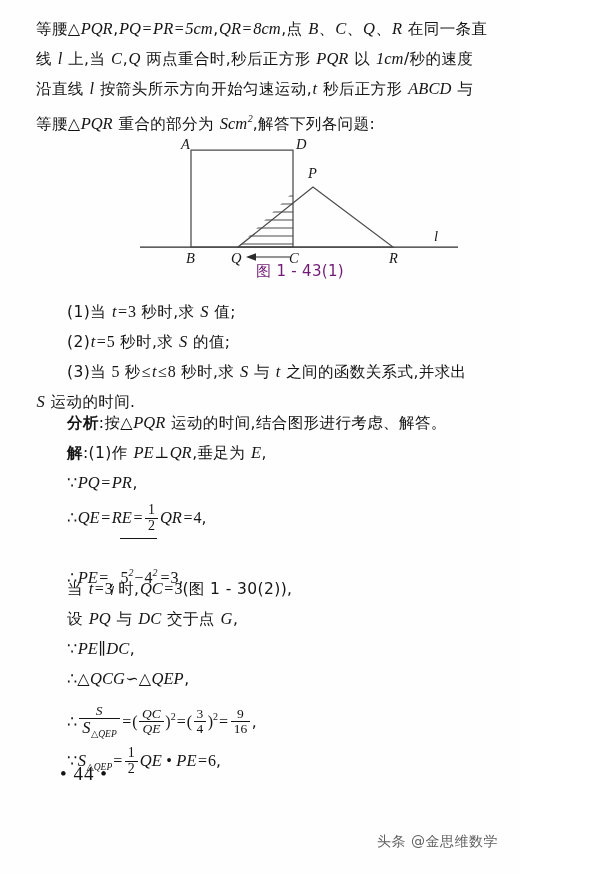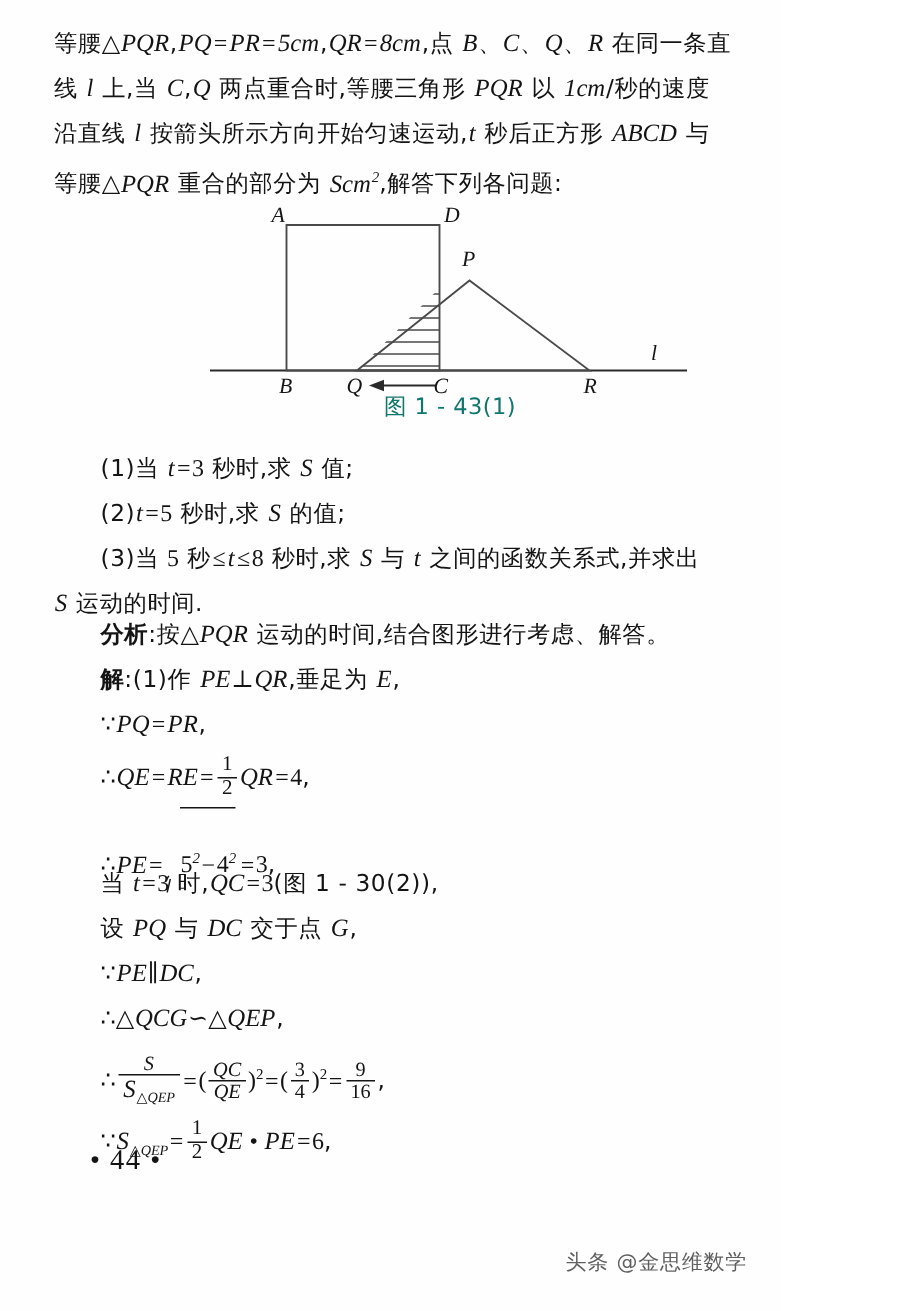--- a/index.html
+++ b/index.html
@@ -144,21 +144,21 @@
     height: 158px;
   }
   .fig-caption {
     position: absolute;
     left: 0;
     top: 262px;
     width: 600px;
     text-align: center;
     font-size: 15px;
     font-family: "DejaVu Sans", "Liberation Sans", sans-serif;
-    color: #0f766e;
+    color: #701a75;
     letter-spacing: 0.3px;
   }
 
   .fig-label {
     position: absolute;
     font-family: "Liberation Serif", "DejaVu Serif", serif;
     font-style: italic;
     font-size: 14.5px;
     color: #161616;
   }
@@ -189,21 +189,21 @@
 
 <div class="page">
 
   <div class="body-col" style="top:14px;">
 
     <span class="ln">
       <span class="cjk">等腰</span><span class="mn">△</span><span class="mi">PQR</span><span class="cjk">,</span><span class="mi">PQ</span><span class="mn op">=</span><span class="mi">PR</span><span class="mn op">=</span><span class="mi">5cm</span><span class="cjk">,</span><span class="mi">QR</span><span class="mn op">=</span><span class="mi">8cm</span><span class="cjk">,点 </span><span class="mi">B</span><span class="cjk">、</span><span class="mi">C</span><span class="cjk">、</span><span class="mi">Q</span><span class="cjk">、</span><span class="mi">R</span><span class="cjk"> 在同一条直</span>
     </span>
 
     <span class="ln">
-      <span class="cjk">线 </span><span class="mi">l</span><span class="cjk"> 上,当 </span><span class="mi">C</span><span class="cjk">,</span><span class="mi">Q</span><span class="cjk"> 两点重合时,等腰三角形 </span><span class="mi">PQR</span><span class="cjk"> 以 </span><span class="mi">1cm</span><span class="cjk">/秒的速度</span>
+      <span class="cjk">线 </span><span class="mi">l</span><span class="cjk"> 上,当 </span><span class="mi">C</span><span class="cjk">,</span><span class="mi">Q</span><span class="cjk"> 两点重合时,秒后正方形 </span><span class="mi">PQR</span><span class="cjk"> 以 </span><span class="mi">1cm</span><span class="cjk">/秒的速度</span>
     </span>
 
     <span class="ln">
       <span class="cjk">沿直线 </span><span class="mi">l</span><span class="cjk"> 按箭头所示方向开始匀速运动,</span><span class="mi">t</span><span class="cjk"> 秒后正方形 </span><span class="mi">ABCD</span><span class="cjk"> 与</span>
     </span>
 
     <span class="ln">
       <span class="cjk">等腰</span><span class="mn">△</span><span class="mi">PQR</span><span class="cjk"> 重合的部分为 </span><span class="mi">Scm</span><span class="sup">2</span><span class="cjk">,解答下列各问题:</span>
     </span>
   </div>

